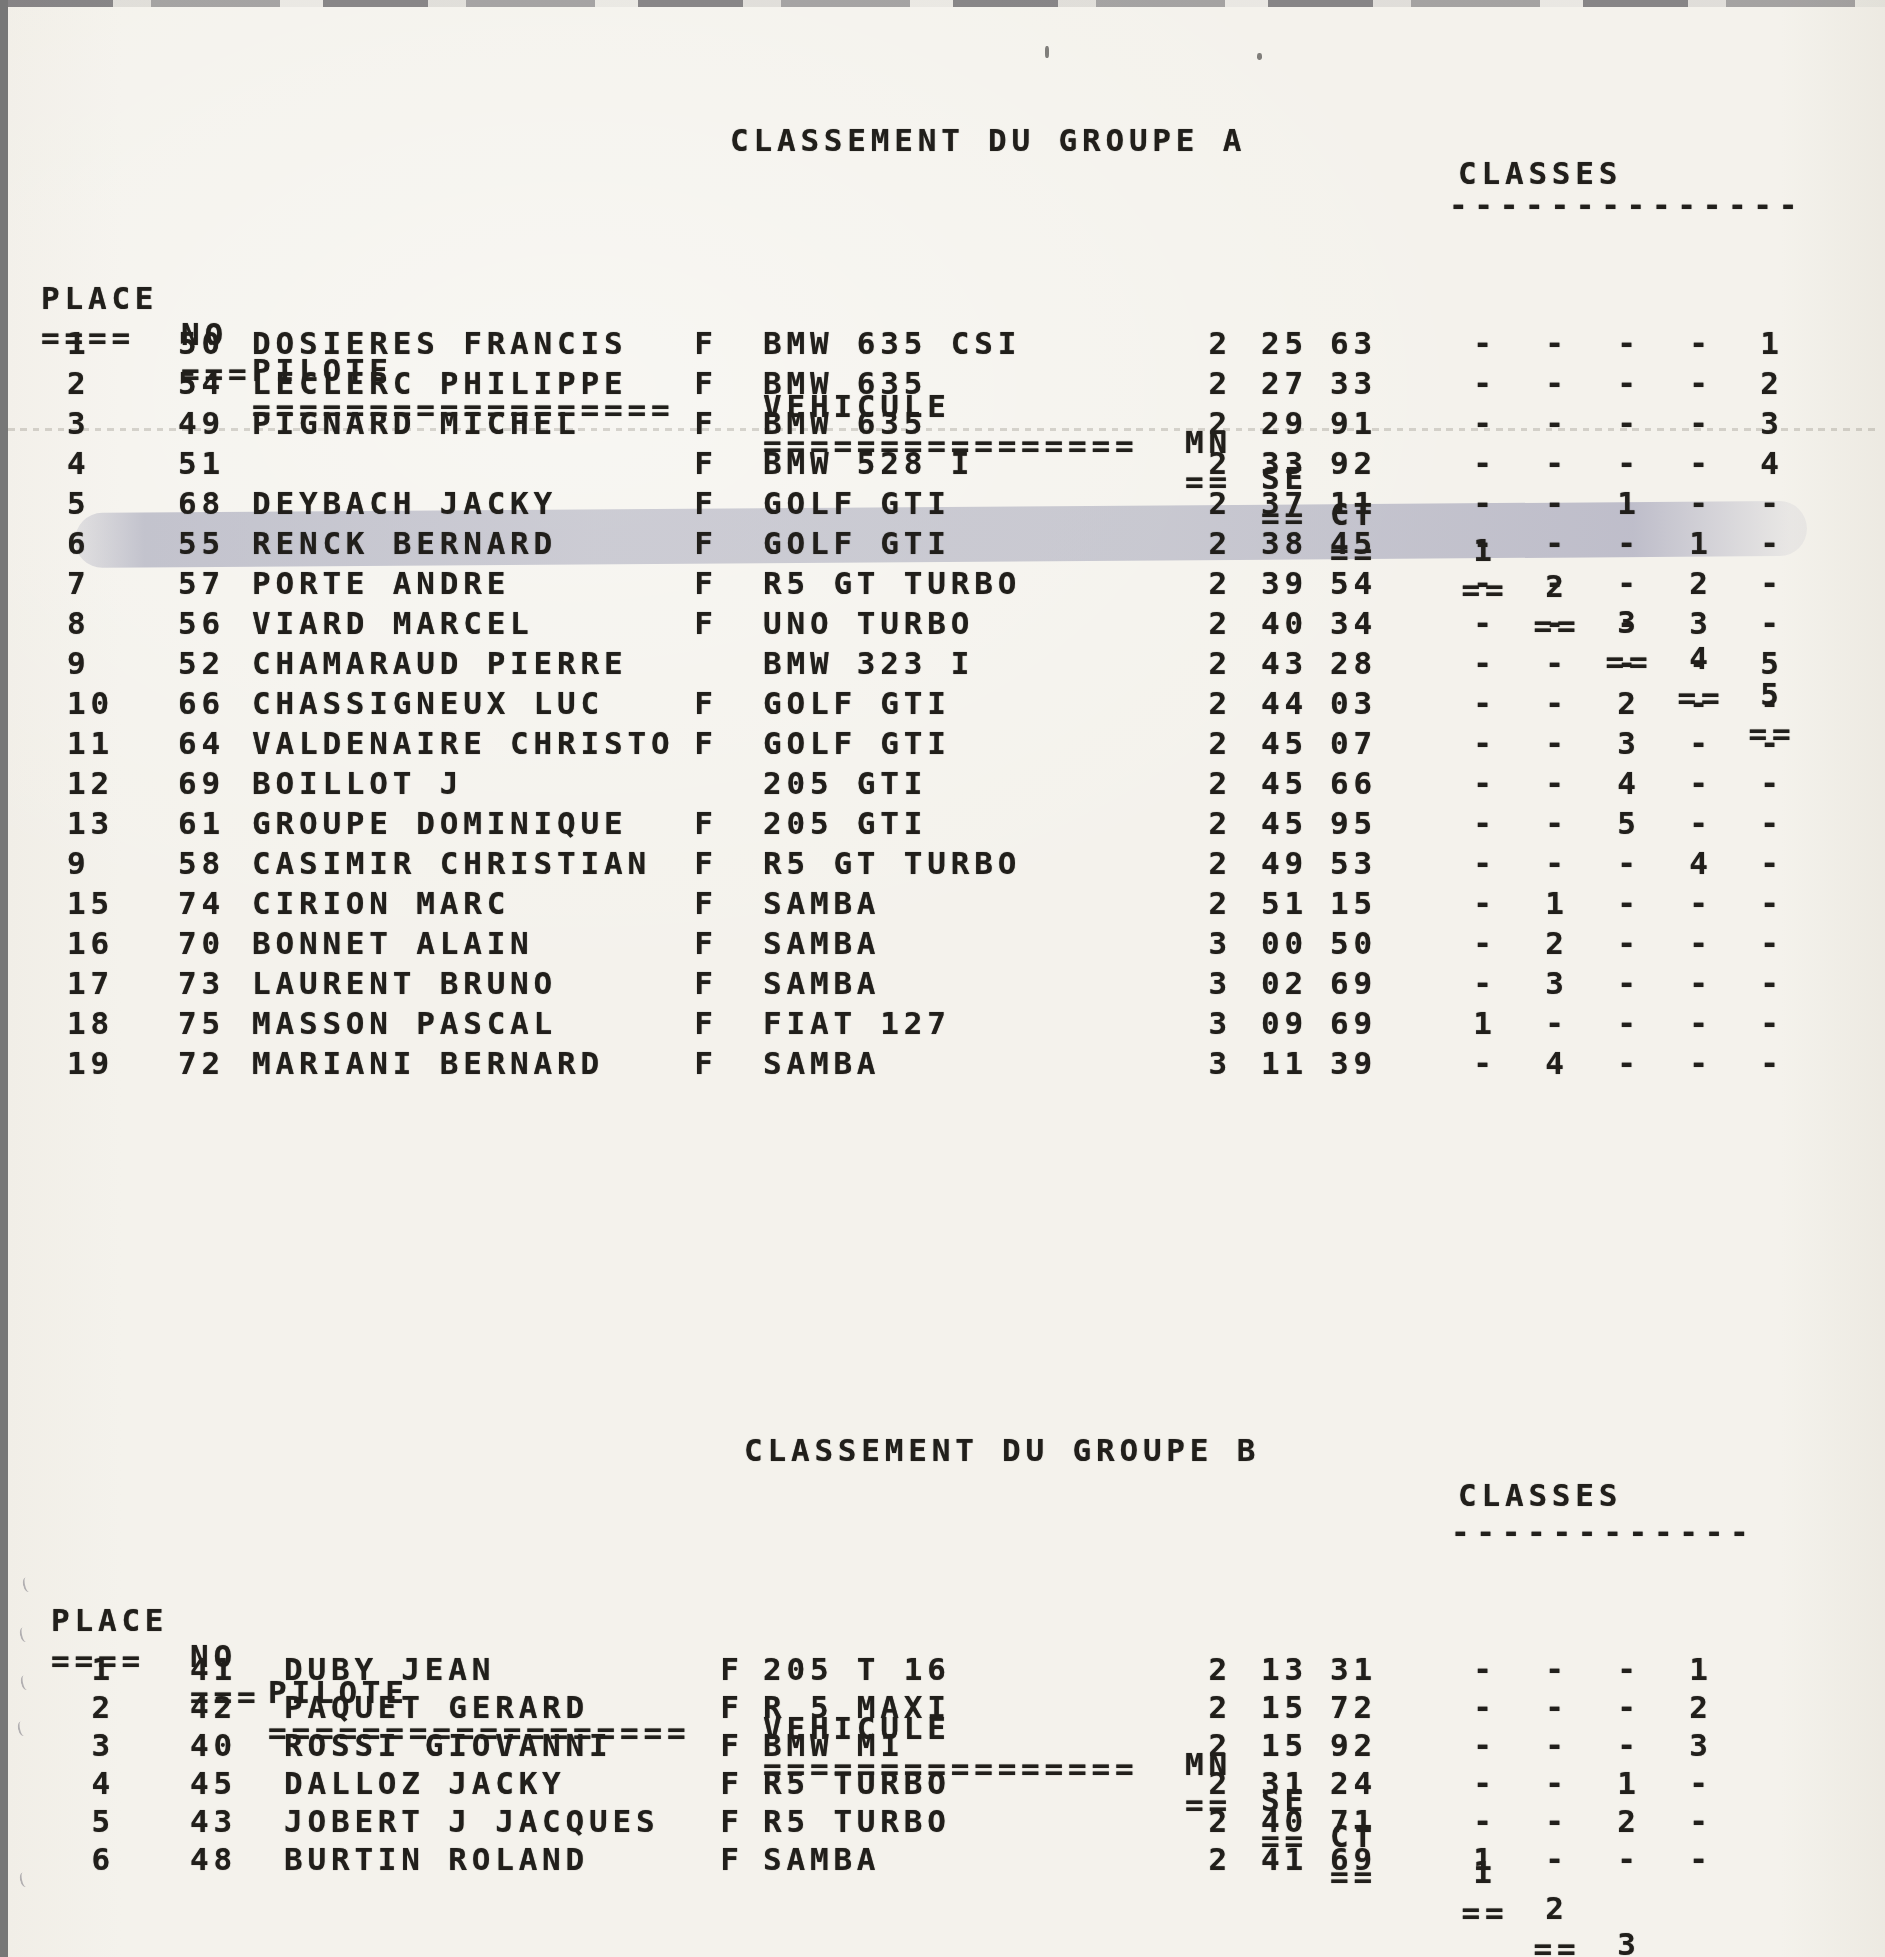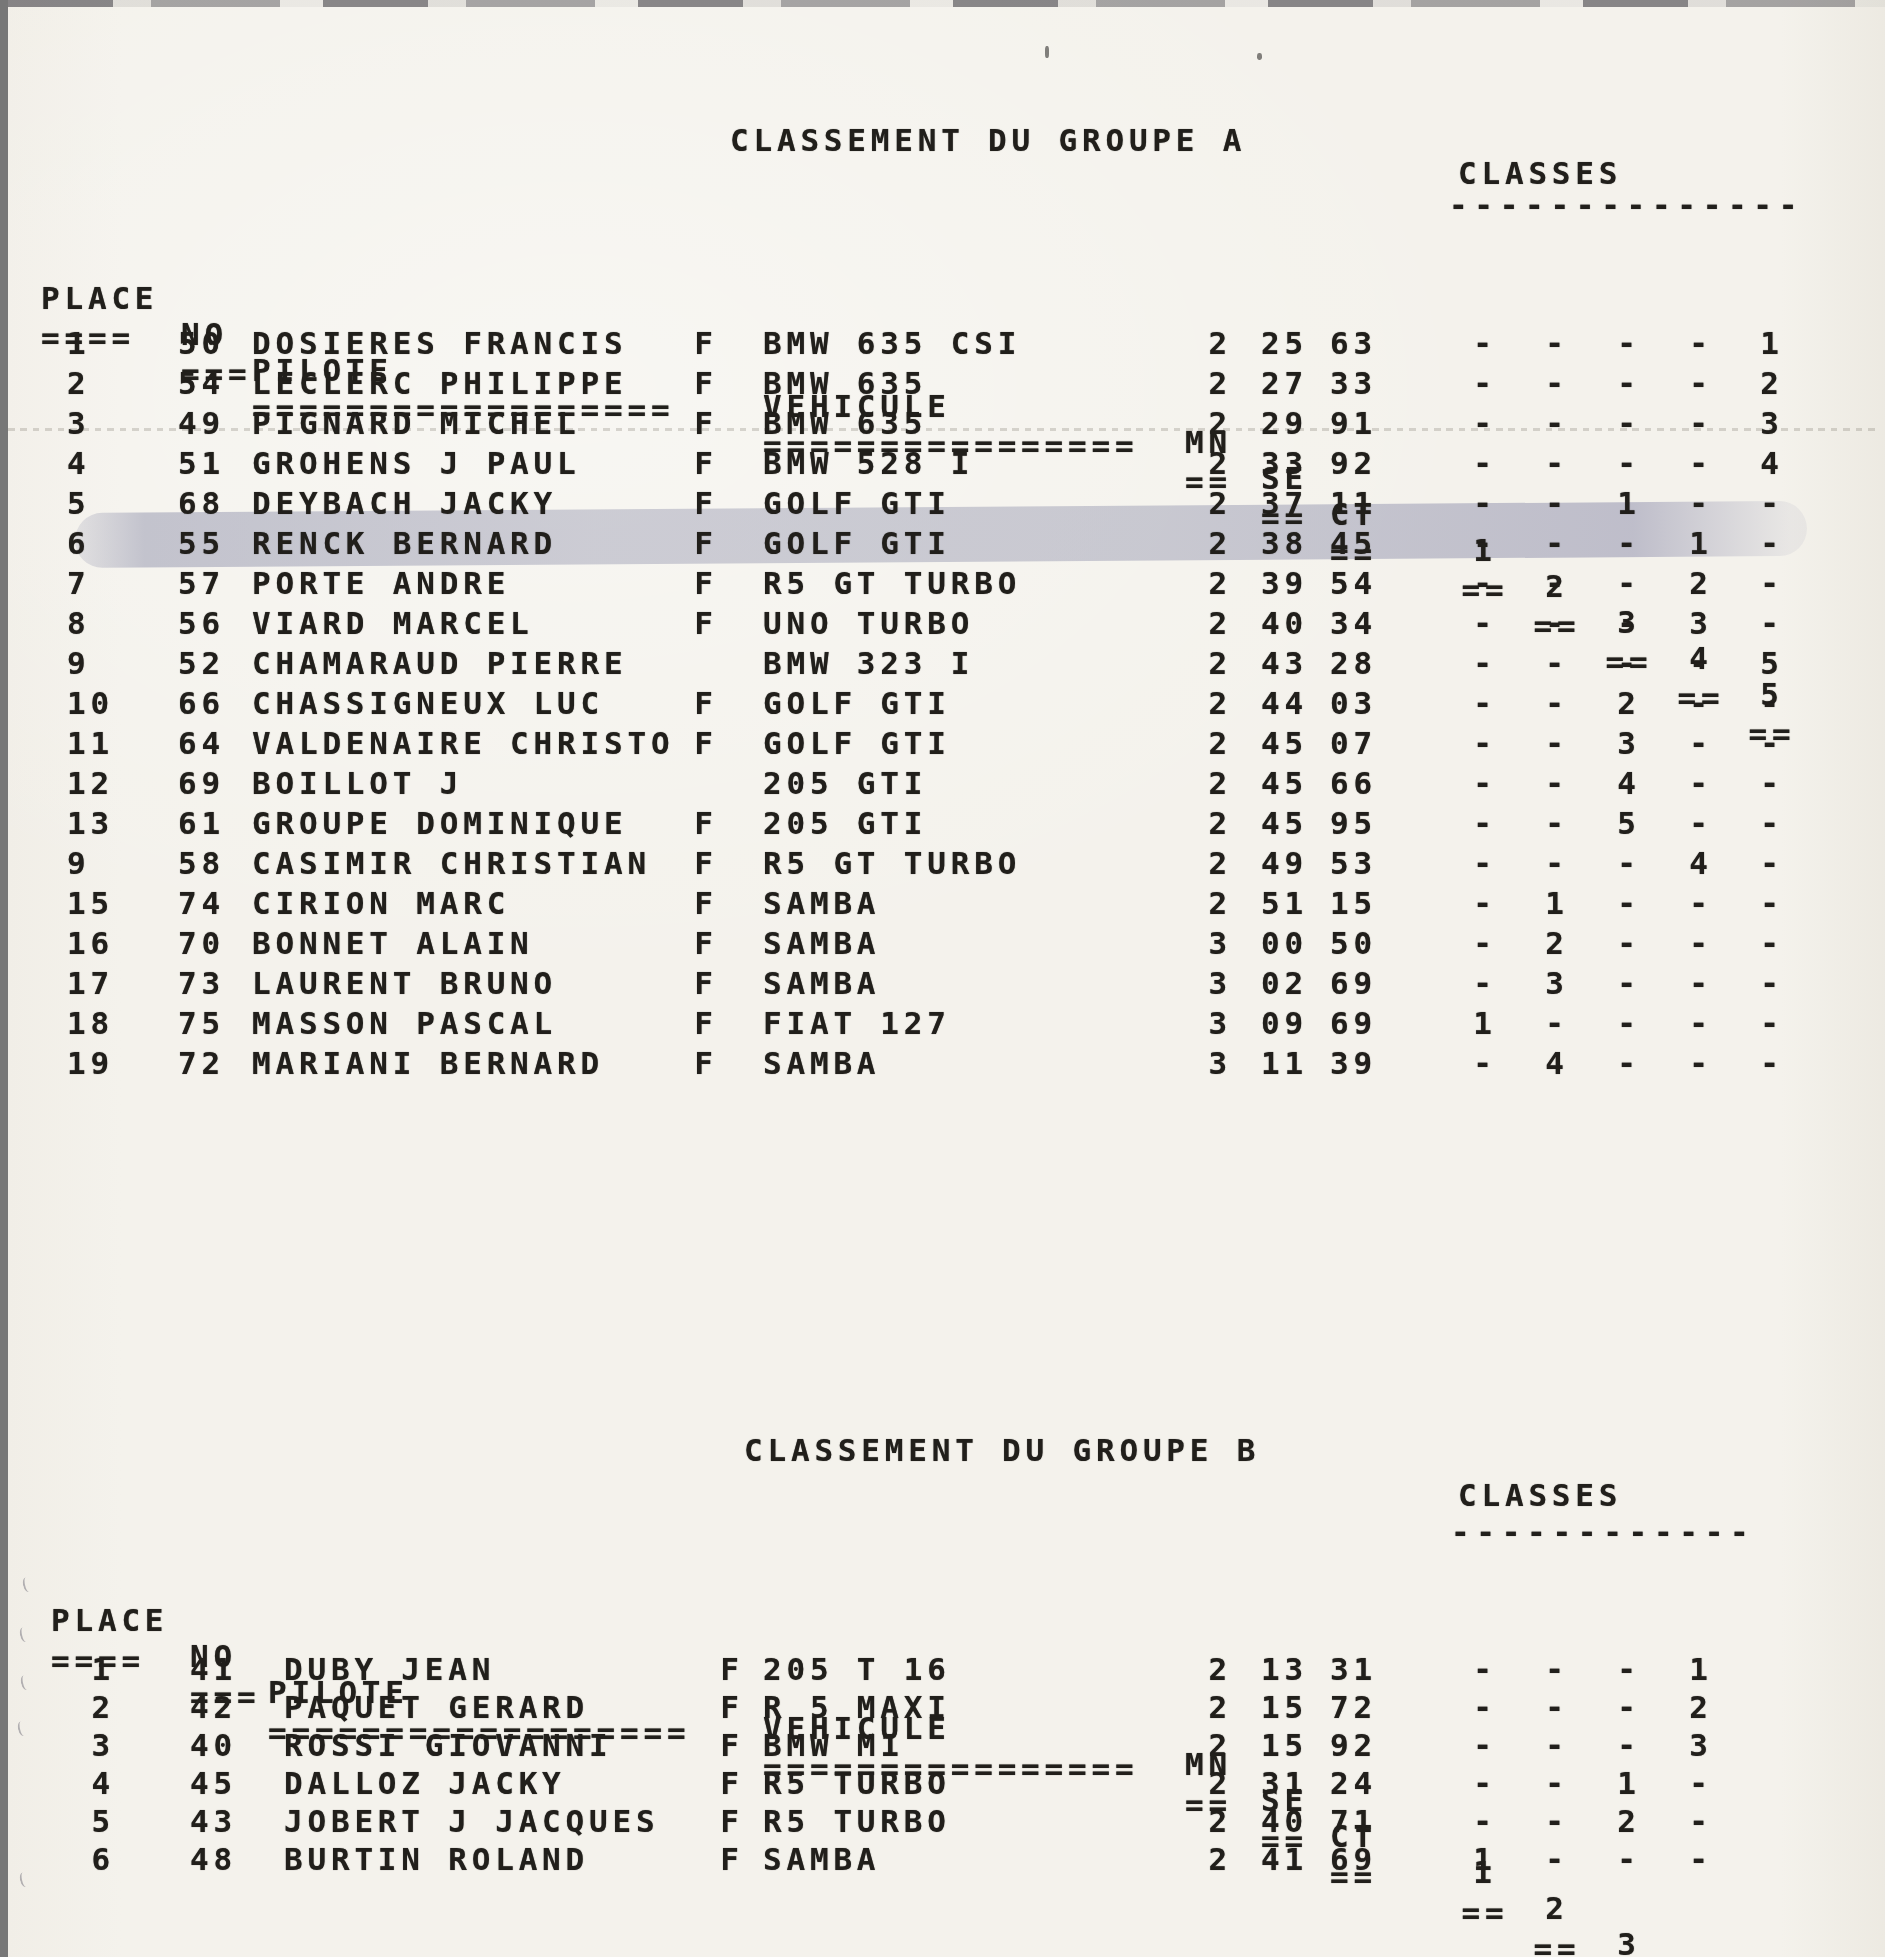--- a/index.html
+++ b/index.html
@@ -190,21 +190,20 @@
           <span class="cell c-cl1">-</span>
           <span class="cell c-cl2">-</span>
           <span class="cell c-cl3">-</span>
           <span class="cell c-cl4">-</span>
           <span class="cell c-cl5">3</span>
         </div>
 
         <div class="row">
           <span class="cell c-place">4</span>
           <span class="cell c-no">51</span>
-          <span class="cell c-pilote">GROHENS J PAUL</span>
           <span class="cell c-flag">F</span>
           <span class="cell c-veh">BMW 528 I</span>
           <span class="cell c-mn">2</span>
           <span class="cell c-se">33</span>
           <span class="cell c-ct">92</span>
           <span class="cell c-cl1">-</span>
           <span class="cell c-cl2">-</span>
           <span class="cell c-cl3">-</span>
           <span class="cell c-cl4">-</span>
           <span class="cell c-cl5">4</span>

